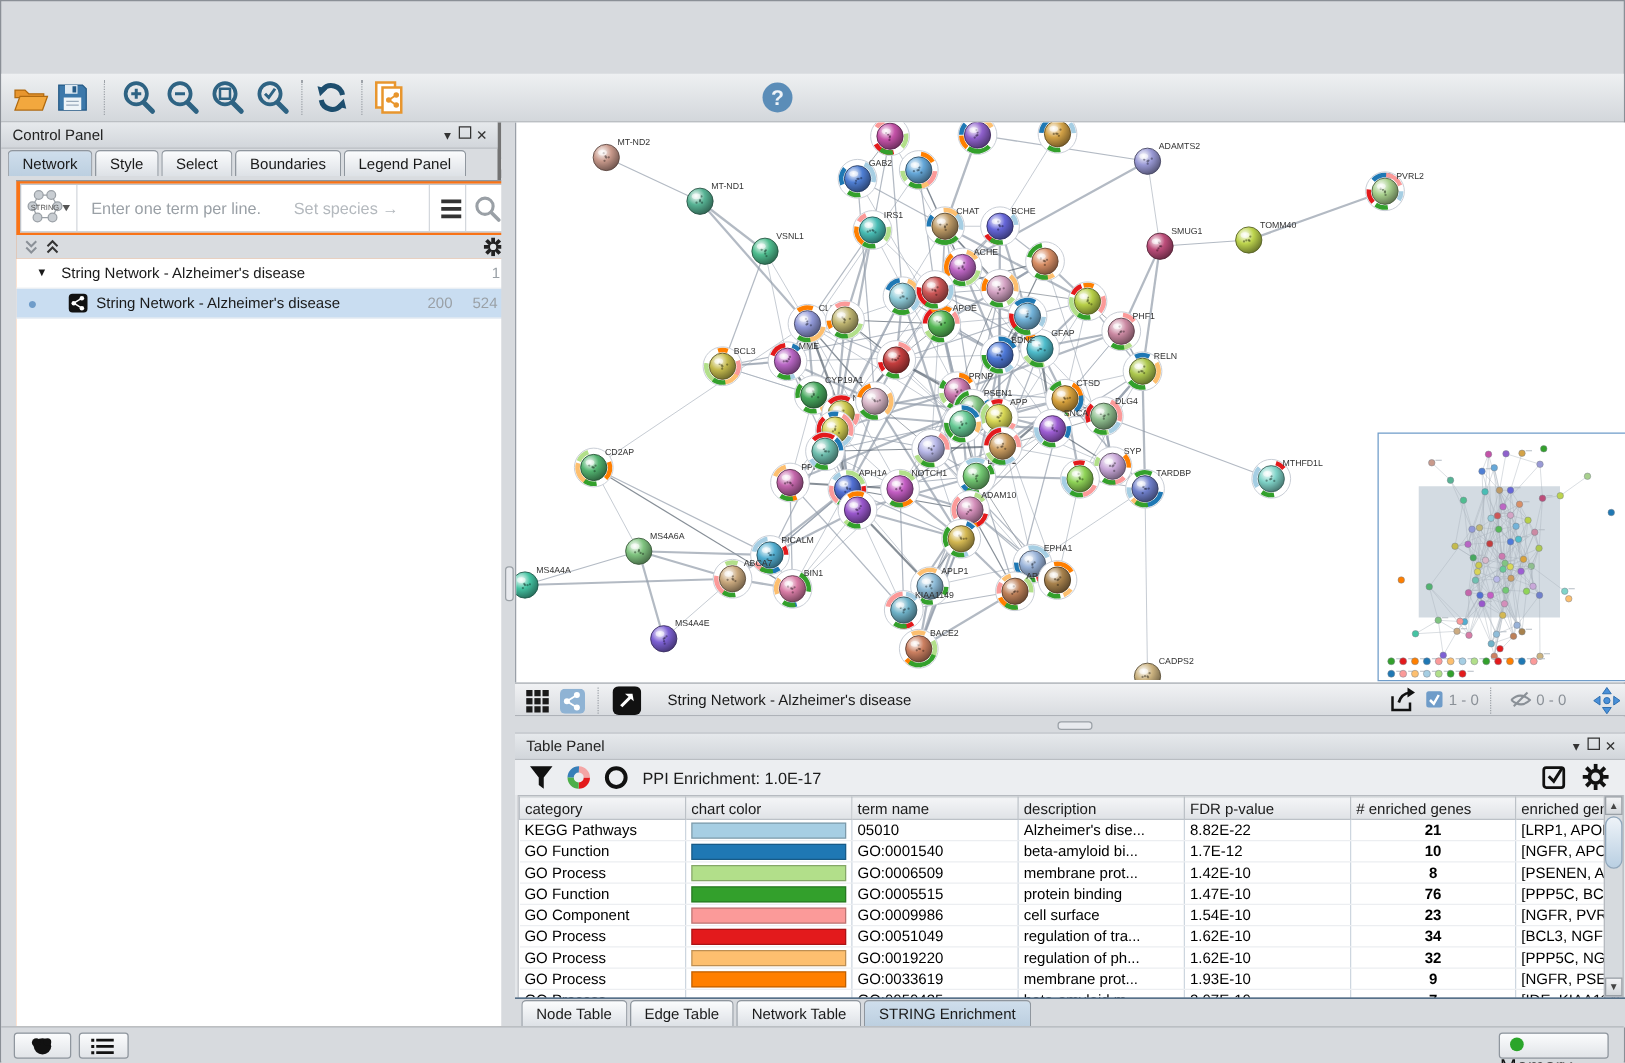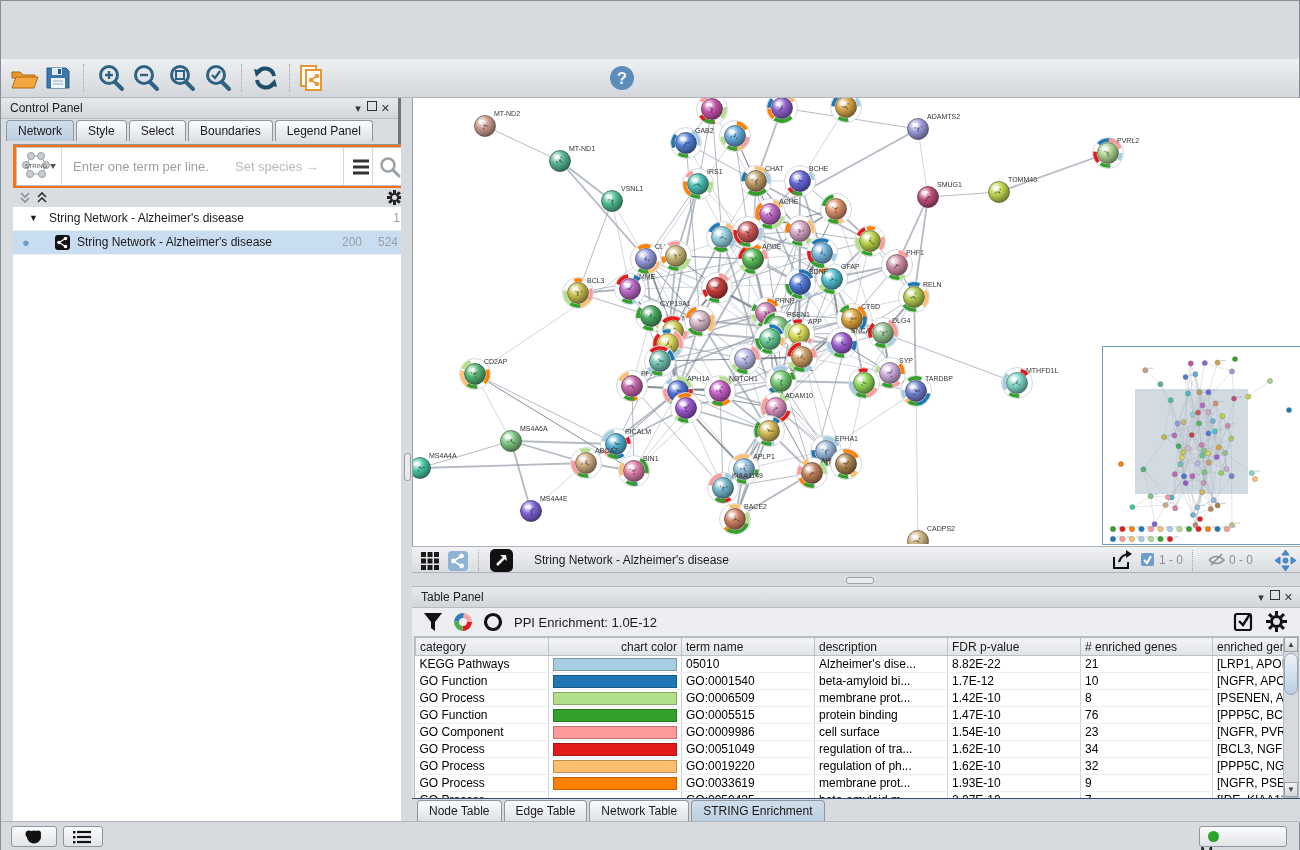--- a/index.html
+++ b/index.html
@@ -61,21 +61,21 @@
   
   .table-panel{position:absolute;left:411px;top:585px;width:889px;height:235px;background:#e4e7ea;border-top:1px solid #b6bac0;box-sizing:border-box;}
   .tp-toolbar{position:absolute;left:0;top:21px;width:100%;height:28px;background:#eceef1;}
   .ppi{position:absolute;left:72px;top:7px;font-size:13px;color:#1a1a1a;}
   .gridwrap{position:absolute;left:2px;top:49px;right:2px;height:162px;background:#fff;border:1px solid #b6bac0;overflow:hidden;}
   table.grid{border-collapse:collapse;table-layout:fixed;width:867px;font-size:12px;}
   table.grid th{height:17px;background:linear-gradient(#f4f5f7,#dfe2e6);border:1px solid #bcc1c7;
     font-weight:normal;text-align:left;padding:0 4px;color:#1a1a1a;overflow:hidden;white-space:nowrap;}
   table.grid td{height:16px;border-right:1px solid #cdd6df;border-bottom:1px solid #eceef1;
     padding:0 4px;color:#000;overflow:hidden;white-space:nowrap;}
-  td.num{text-align:left;}
+  td.num{text-align:center;font-weight:bold;}
   .chip{height:11px;margin:1px 0;border:1px solid rgba(0,0,0,.25);}
   .vscroll{position:absolute;right:2px;top:49px;width:16px;height:162px;background:#d6dade;border:1px solid #b6bac0;box-sizing:border-box;}
   .vs-btn{position:absolute;left:0;width:14px;height:15px;background:linear-gradient(#f2f3f5,#d3d7db);border:1px solid #9aa0a6;box-sizing:border-box;
     font-size:8px;color:#444;text-align:center;line-height:14px;}
   .vs-thumb{position:absolute;left:0px;top:16px;width:14px;height:42px;background:linear-gradient(#eef3f8,#b9cfe2);border:1px solid #8fa6bb;border-radius:7px;box-sizing:border-box;}
   .tp-tabs{position:absolute;left:411px;top:797px;width:889px;height:23px;background:#d7dade;border-top:1px solid #2d4e6e;}
   
   .statusbar{position:absolute;left:0;top:820px;width:100%;height:30px;background:#d7dade;border-top:1px solid #b2b6bb;box-sizing:border-box;}
   .sb-btn{position:absolute;top:4px;height:21px;border:1px solid #8f969e;border-radius:3px;background:linear-gradient(#fbfcfd,#e1e4e8);box-sizing:border-box;}
   .memdot{display:inline-block;width:11px;height:11px;border-radius:50%;background:#2aa52a;margin:0 6px 0 8px;vertical-align:-1px;}
@@ -2441,21 +2441,21 @@
               <circle cx="11" cy="11" r="6.5" stroke="#377eb8" stroke-dasharray="10.2 30.6" stroke-dashoffset="-20.4"></circle>
               <circle cx="11" cy="11" r="6.5" stroke="#f4a6a6" stroke-dasharray="10.2 30.6" stroke-dashoffset="-30.6"></circle>
             </g>
           </svg>
       </div>
       <div style="position:absolute;left:70px;top:3px;">
         <svg width="22" height="22">
             <circle cx="11" cy="11" r="7.5" fill="none" stroke="#111" stroke-width="3.2"></circle>
           </svg>
       </div>
-      <span class="ppi" style="left:102px;">PPI Enrichment: 1.0E-12</span>
+      <span class="ppi" style="left:102px;">PPI Enrichment: 1.0E-17</span>
       <div style="position:absolute;right:46px;top:3px;">
         <svg width="22" height="22">
             <rect x="2" y="3" width="16" height="16" rx="2" fill="none" stroke="#111" stroke-width="2.2"></rect>
             <polyline points="6,10 10,14 17,3" fill="none" stroke="#111" stroke-width="2.4"></polyline>
           </svg>
       </div>
       <div style="position:absolute;right:14px;top:3px;" id="tp-gear"><svg width="21" height="21">
             <rect x="9" y="0" width="3" height="4.5" fill="#111" transform="rotate(0 10.5 10.5)"></rect>
             <rect x="9" y="0" width="3" height="4.5" fill="#111" transform="rotate(45 10.5 10.5)"></rect>
             <rect x="9" y="0" width="3" height="4.5" fill="#111" transform="rotate(90 10.5 10.5)"></rect>
@@ -2466,21 +2466,21 @@
             <rect x="9" y="0" width="3" height="4.5" fill="#111" transform="rotate(315 10.5 10.5)"></rect>
             <circle cx="10.5" cy="10.5" r="6.5" fill="#111"></circle>
             <circle cx="10.5" cy="10.5" r="3.5" fill="#e4e7ea"></circle>
           </svg></div>
     </div>
     <div class="gridwrap">
       <table class="grid">
         <thead>
             <tr id="grid-head">
               <th style="width: 124px;">category</th>
-              <th style="width: 124px; text-align: right;">chart color</th>
+              <th style="width: 124px;">chart color</th>
               <th style="width: 124px;">term name</th>
               <th style="width: 124px;">description</th>
               <th style="width: 124px;">FDR p-value</th>
               <th style="width: 123px;"># enriched genes</th>
               <th style="width: 124px;">enriched genes</th>
             </tr>
           </thead>
         <tbody id="grid-body">
             <tr>
               <td>KEGG Pathways</td>

